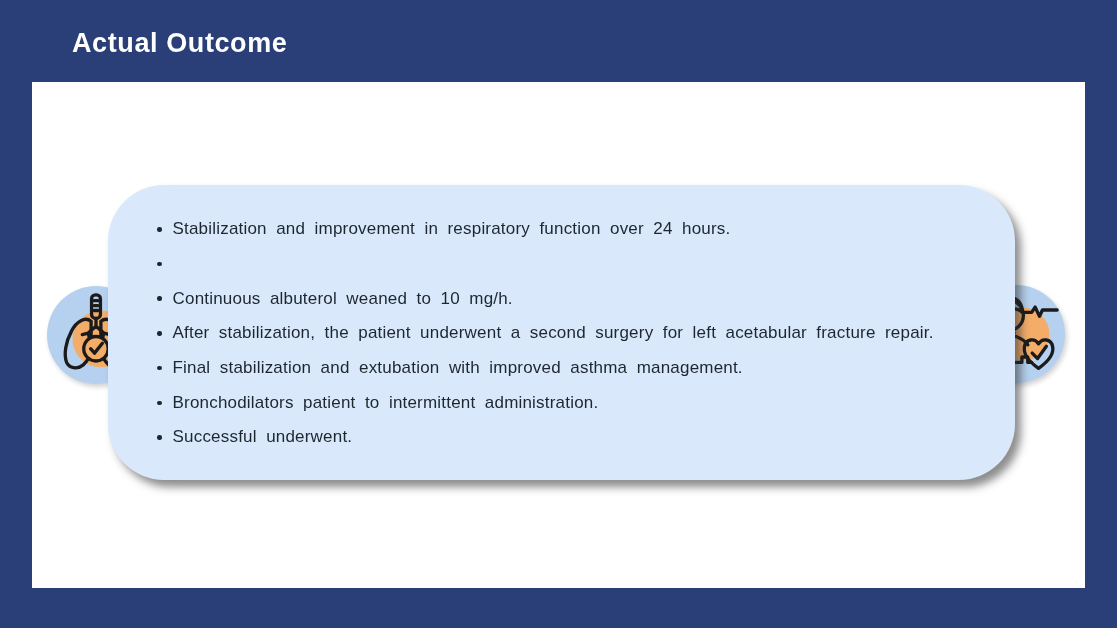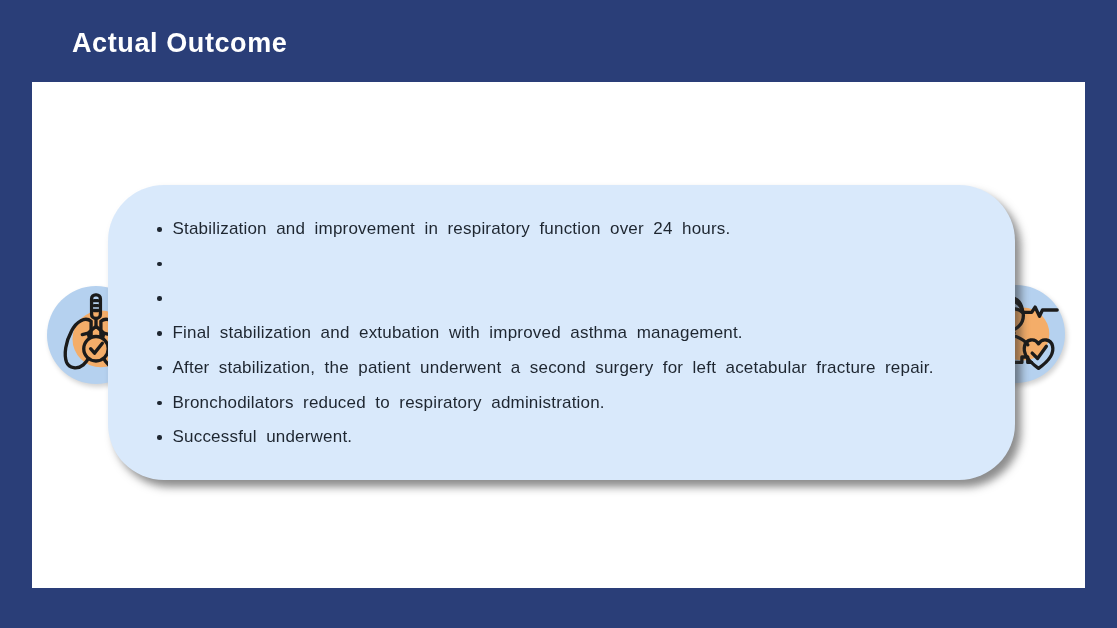--- a/index.html
+++ b/index.html
@@ -143,32 +143,33 @@
       <ul class="bullet-list">
         <li class="bullet-item">
           <span class="bullet-dot"></span>
           <span>Stabilization and improvement in respiratory function over 24 hours.</span>
         </li>
         <li class="bullet-item">
           <span class="bullet-dot"></span>
         </li>
         <li class="bullet-item">
           <span class="bullet-dot"></span>
+          <span>Continuous albuterol weaned to 10 mg/h.</span>
+        </li>
+        <li class="bullet-item">
+          <span class="bullet-dot"></span>
+          <span>After stabilization, the patient underwent a second surgery for left acetabular fracture repair.</span>
         </li>
         <li class="bullet-item">
           <span class="bullet-dot"></span>
           <span>Final stabilization and extubation with improved asthma management.</span>
         </li>
         <li class="bullet-item">
           <span class="bullet-dot"></span>
-          <span>After stabilization, the patient underwent a second surgery for left acetabular fracture repair.</span>
-        </li>
-        <li class="bullet-item">
-          <span class="bullet-dot"></span>
-          <span>Bronchodilators reduced to respiratory administration.</span>
+          <span>Bronchodilators patient to intermittent administration.</span>
         </li>
         <li class="bullet-item">
           <span class="bullet-dot"></span>
           <span>Successful underwent.</span>
         </li>
       </ul>
     </div>
 
   </div>
 </div>

